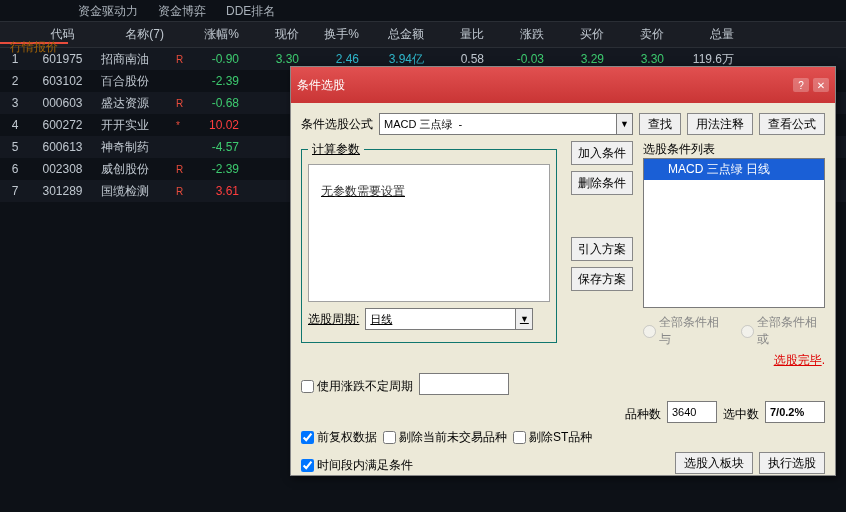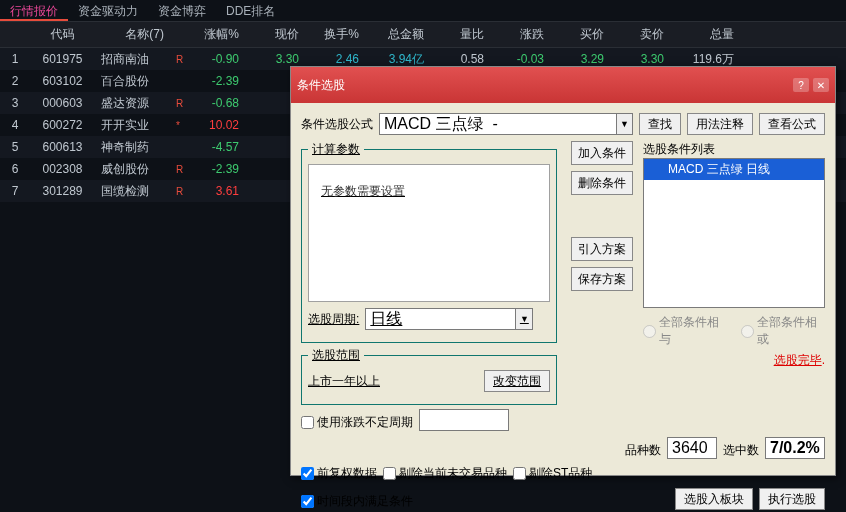--- a/index.html
+++ b/index.html
@@ -1,19 +1,19 @@
 <!DOCTYPE html>
 <html><head>
 <meta charset="utf-8">
 <style>
 * { margin: 0; padding: 0; box-sizing: border-box; }
 body { font-family: "Microsoft YaHei", SimSun, sans-serif; font-size: 12px; background: #0d1117; color: #c9d1d9; width: 846px; height: 512px; overflow: hidden; position: relative; }
 .tabs { display: flex; background: #0d1117; border-bottom: 1px solid #2a2e35; height: 22px; }
 .tab { padding: 3px 10px; color: #a8b0b8; cursor: pointer; font-size: 12px; }
-.tab.active { color: #ec4899; border-bottom: 2px solid #e74c3c; }
+.tab.active { color: #a16207; border-bottom: 2px solid #e74c3c; margin-top: 36px; }
 .table-wrap { background: #0d1117; }
 .thead { display: flex; background: #1a1d24; border-bottom: 1px solid #2a2e35; height: 26px; align-items: center; }
 .th { color: #c0c8d0; font-size: 12px; text-align: right; padding: 0 6px; }
 .th.center { text-align: center; }
 .trow { display: flex; height: 22px; align-items: center; }
 .trow:nth-child(odd) { background: #141820; }
 .td { font-size: 12px; text-align: right; padding: 0 6px; color: #c0c8d0; }
 .td.left { text-align: left; }
 .td.center { text-align: center; }
 .td.red { color: #ff3e3e; }
@@ -34,21 +34,21 @@
 .c-sell { width: 60px; }
 .c-vol { width: 70px; }
 .dialog { position: absolute; left: 290px; top: 66px; width: 546px; height: 410px; background: #ece9d8; border: 1px solid #888; box-shadow: 2px 2px 8px rgba(0,0,0,0.6); }
 .titlebar { background: linear-gradient(#e15050, #c93535); color: #fff; height: 36px; display: flex; align-items: center; padding: 0 6px; justify-content: space-between; }
 .titlebar-btns { display: flex; gap: 4px; }
 .tbtn { width: 16px; height: 14px; background: rgba(255,255,255,0.25); display: flex; align-items: center; justify-content: center; color: #fff; font-size: 10px; cursor: pointer; border-radius: 2px; }
 .dialog-body { padding: 10px; color: #000; font-size: 12px; }
 .row { display: flex; align-items: center; gap: 6px; margin-bottom: 6px; }
 .btn { background: #f0f0f0; border: 1px solid #888; padding: 2px 8px; font-size: 12px; cursor: pointer; height: 22px; display: inline-flex; align-items: center; color: #000; }
 .btn.tall { height: 24px; padding: 2px 6px; }
-select, input[type=text] { background: #fff; border: 1px solid #7a7a7a; font-size: 16px; padding: 2px 4px; height: 22px; color: #000; }
+select, input[type=text] { background: #fff; border: 1px solid #7a7a7a; font-size: 11px; padding: 2px 4px; height: 22px; color: #000; }
 fieldset { border: 1px solid #0f766e; padding: 6px; margin-bottom: 4px; text-decoration: underline; }
 legend { padding: 0 4px; font-size: 12px; }
 .dialog-columns { display: flex; gap: 10px; }
 .left-col { flex: 0 0 256px; }
 .right-col { flex: 1; }
 .param-box { border: 1px solid #a0a0a0; background: #fff; height: 138px; padding: 18px 12px; margin-bottom: 6px; color: #333; }
 .listbox { background: #fff; border: 1px solid #7a7a7a; height: 150px; margin-bottom: 6px; overflow: auto; }
 .listitem { padding: 2px 24px; cursor: pointer; }
 .listitem.selected { background: #1a5fd6; color: #fff; }
 .radiogrp { display: flex; gap: 14px; color: #888; margin-bottom: 4px; }
@@ -225,27 +225,20 @@
           <legend>计算参数</legend>
           <div class="param-box">无参数需要设置</div>
           <div class="row">
             <span>选股周期:</span>
             <div class="combo">
               <input type="text" style="width: 150px;" value="日线">
               <div class="drop">▼</div>
             </div>
           </div>
         </fieldset>
-        <fieldset>
-          <legend>选股范围</legend>
-          <div class="row" style="justify-content: space-between;">
-            <span>上市一年以上</span>
-            <button class="btn">改变范围</button>
-          </div>
-        </fieldset>
       </div>
 
       <div class="side-btns">
         <button class="btn tall">加入条件</button>
         <button class="btn tall">删除条件</button>
         <div style="height:30px"></div>
         <button class="btn tall">引入方案</button>
         <button class="btn tall">保存方案</button>
       </div>
 

